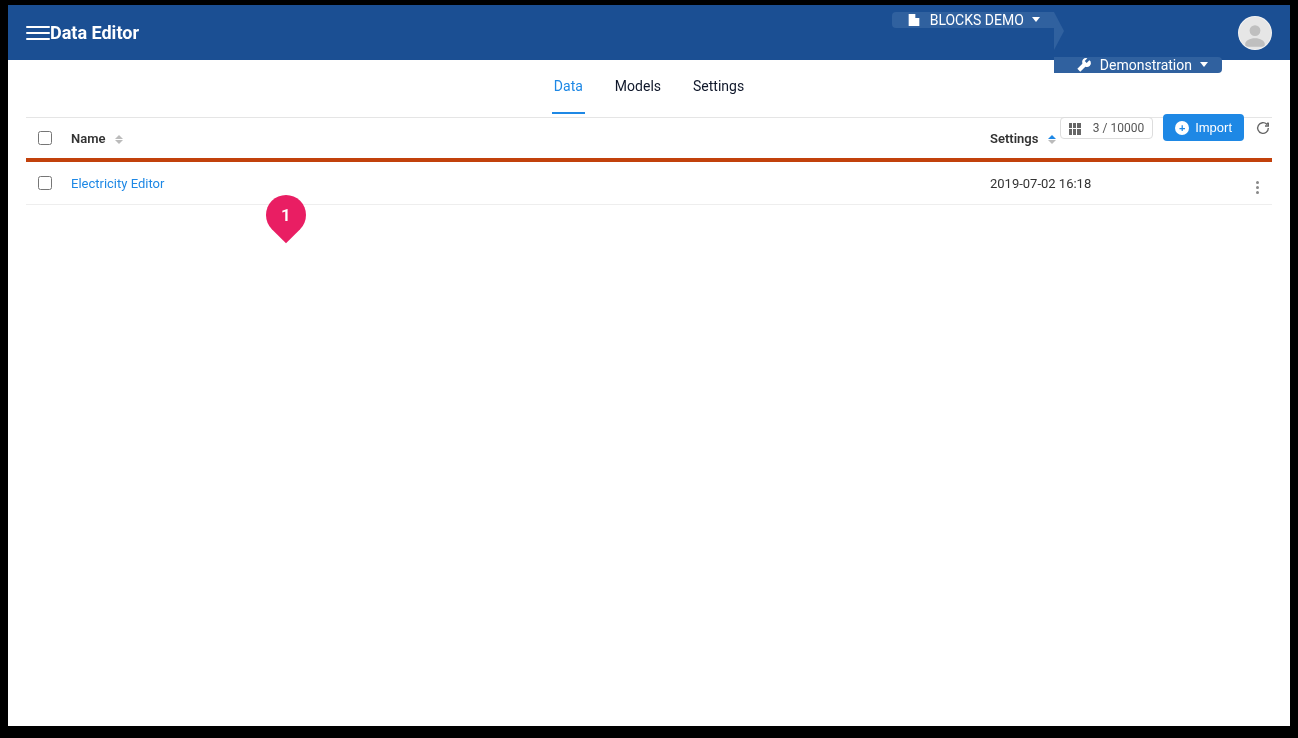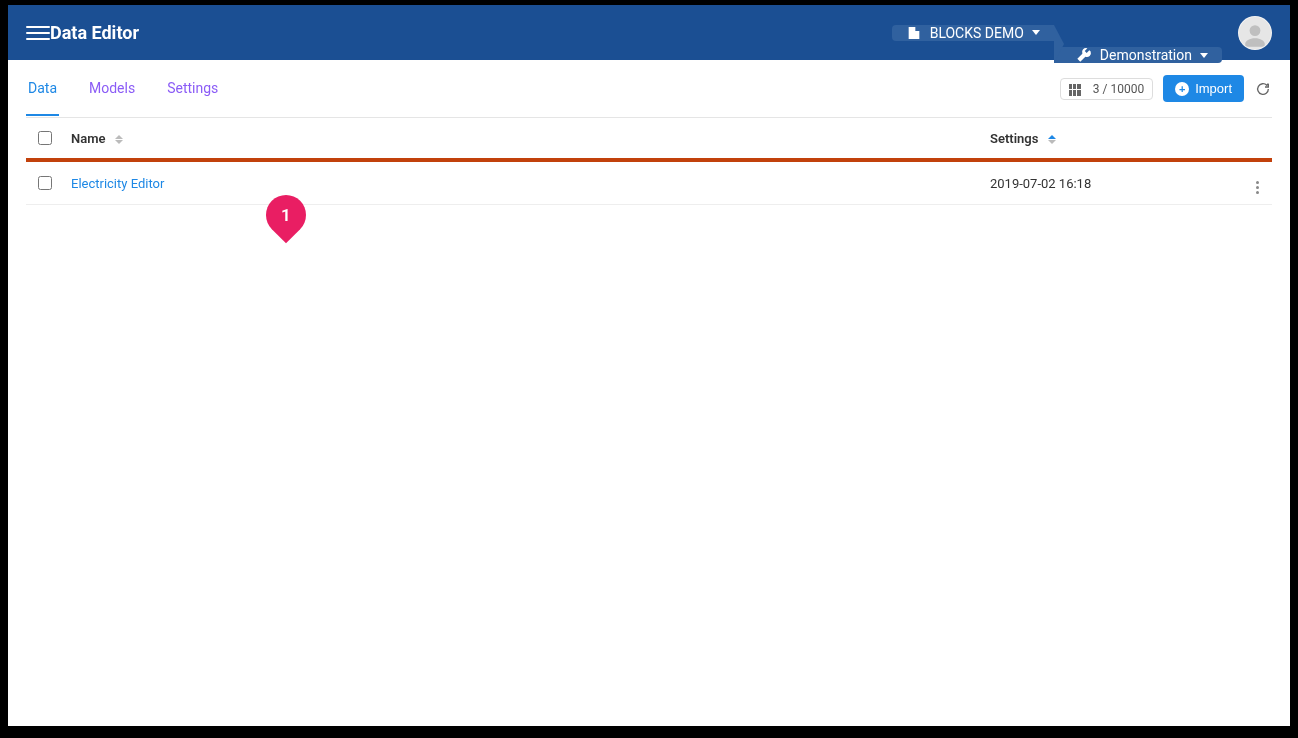--- a/index.html
+++ b/index.html
@@ -4,33 +4,33 @@
 <style>
   * { box-sizing: border-box; }
   html, body { margin:0; padding:0; font-family: -apple-system,BlinkMacSystemFont,"Segoe UI",Roboto,Helvetica,Arial,sans-serif; }
   body { background:#000; width:1298px; height:738px; overflow:hidden; }
   .stage { position:absolute; left:8px; top:5px; width:1282px; height:721px; background:#fff; }
   .topbar { height:55px; background:#1b4f93; display:flex; align-items:center; color:#fff; padding:0 18px; }
   .menu-btn { width:24px; height:24px; display:flex; flex-direction:column; justify-content:center; gap:4px; cursor:pointer; }
   .menu-btn span { display:block; height:2px; background:#fff; border-radius:1px; }
   .title { font-size:18px; font-weight:700; }
   .spacer { flex:1; }
-  .crumb { height:42px; display:flex; align-items:center; border-radius:4px; overflow:visible; }
+  .crumb { height:42px; display:flex; align-items:flex-start; border-radius:4px; overflow:visible; }
   .crumb-seg { display:flex; align-items:center; padding:0 14px; font-size:14px; position:relative; background:#30619f; cursor:pointer; }
   .crumb-seg.first { border-top-left-radius:4px; border-bottom-left-radius:4px; }
   .crumb-seg.first::after { content:""; position:absolute; right:-10px; top:0; width:0; height:0; border-top:19px solid transparent; border-bottom:19px solid transparent; border-left:10px solid #30619f; z-index:2; }
   .crumb-seg.second { padding-left:22px; border-top-right-radius:4px; border-bottom-right-radius:4px;margin-top:45px; }
   .crumb-seg svg { width:16px; height:16px; fill:#fff; margin-right:8px; }
   .caret { margin-left:8px; width:0; height:0; border-left:4px solid transparent; border-right:4px solid transparent; border-top:5px solid #fff; }
   .avatar { width:34px; height:34px; border-radius:50%; background:#e6e6e6; margin-left:16px; display:flex; align-items:flex-end; justify-content:center; overflow:hidden; border:1px solid rgba(255,255,255,0.5); }
   .avatar svg { width:26px; height:26px; fill:#bfbfbf; }
   .content { padding:0 18px; }
-  .tabbar { display:flex; align-items:center; height:58px; border-bottom:1px solid #e5e5e5; }
+  .tabbar { display:flex; align-items:center; height:58px; border-bottom:1px solid #e5e5e5;flex-direction:column; }
   .tabs { display:flex; gap:28px; }
-  .tab { font-size:14px; color:#8b5cf6; padding:18px 2px; cursor:pointer; border-bottom:2px solid transparent; }
+  .tab { font-size:14px; color:#0f172a; padding:18px 2px; cursor:pointer; border-bottom:2px solid transparent; }
   .tab.active { color:#1e88e5; border-bottom:2px solid #1e88e5; }
   .tb-right { margin-left:auto; display:flex; align-items:center; gap:10px; }
   .count-pill { border:1px solid #ddd; border-radius:4px; padding:3px 8px; font-size:12px; color:#555; display:flex; align-items:flex-end; gap:12px; }
   .import-btn { background:#1e88e5; color:#fff; border:none; border-radius:4px; padding:6px 12px; font-size:13px; display:flex; align-items:center; gap:6px; cursor:pointer; }
   .import-btn .plus { width:14px; height:14px; border-radius:50%; background:#fff; color:#1e88e5; font-weight:700; font-size:11px; display:flex; align-items:center; justify-content:center; }
   .refresh { width:18px; height:18px; cursor:pointer; display:flex; align-items:center; justify-content:center; }
   .refresh svg { width:16px; height:16px; stroke:#666; fill:none; }
   table { width:100%; border-collapse:collapse; }
   th { text-align:left; font-size:13px; font-weight:600; color:#333; padding:10px 8px; border-bottom:4px solid #c2410c; }
   th .sort { display:inline-flex; flex-direction:column; margin-left:6px; vertical-align:middle; gap:1px; }

